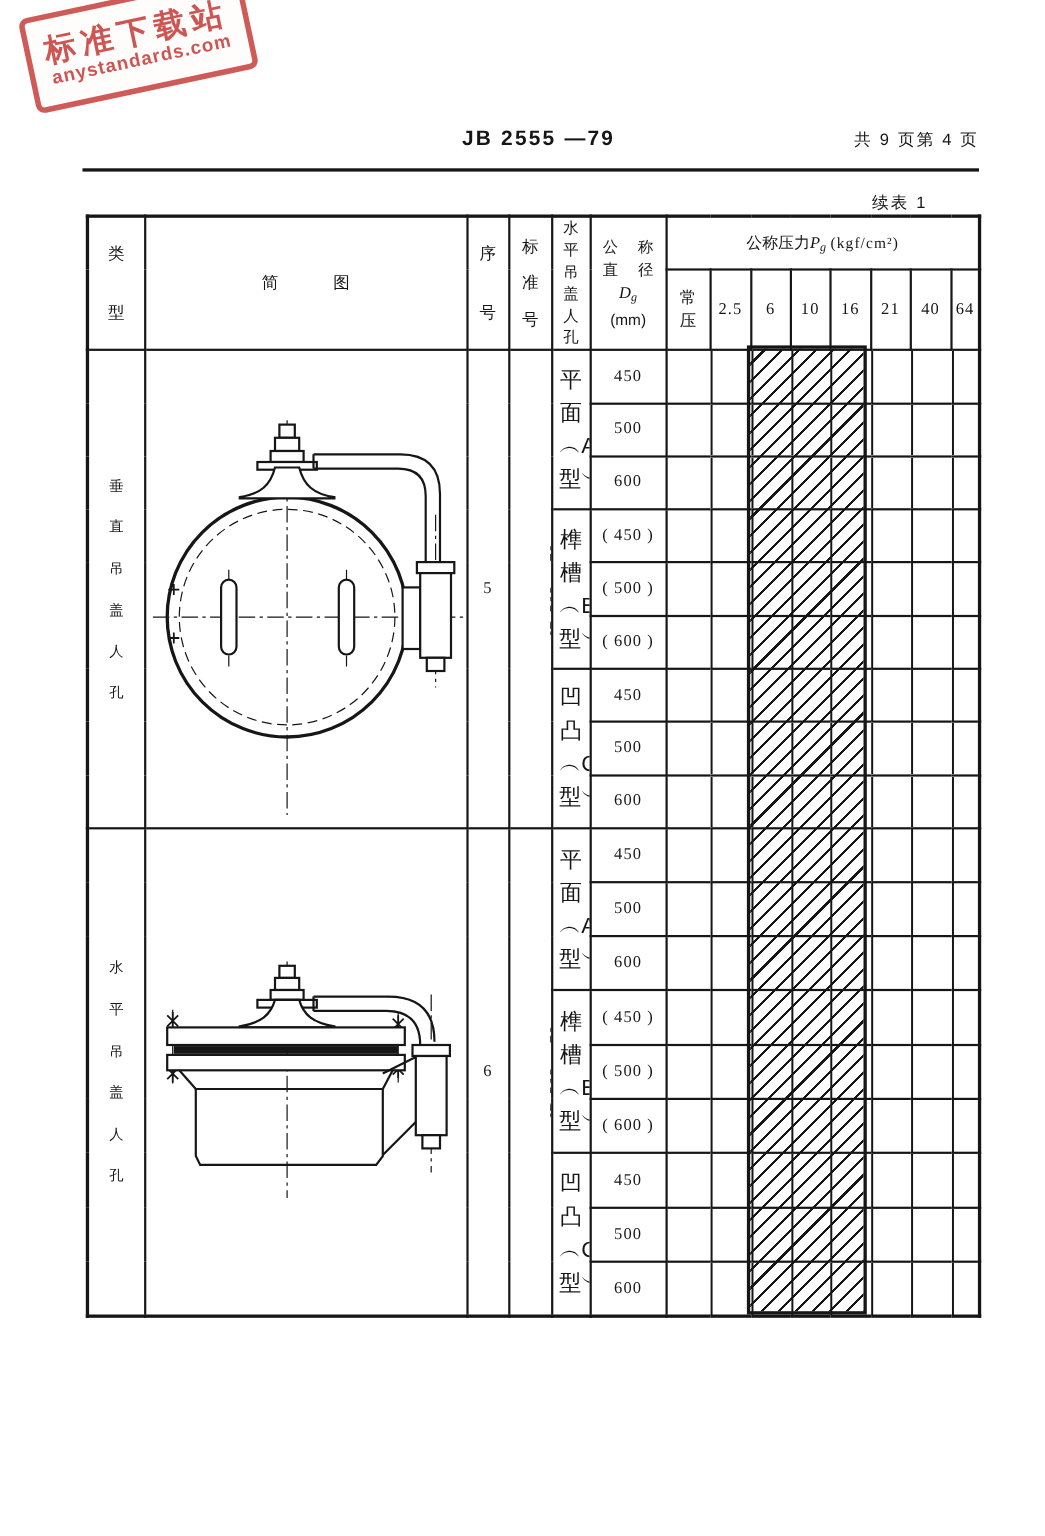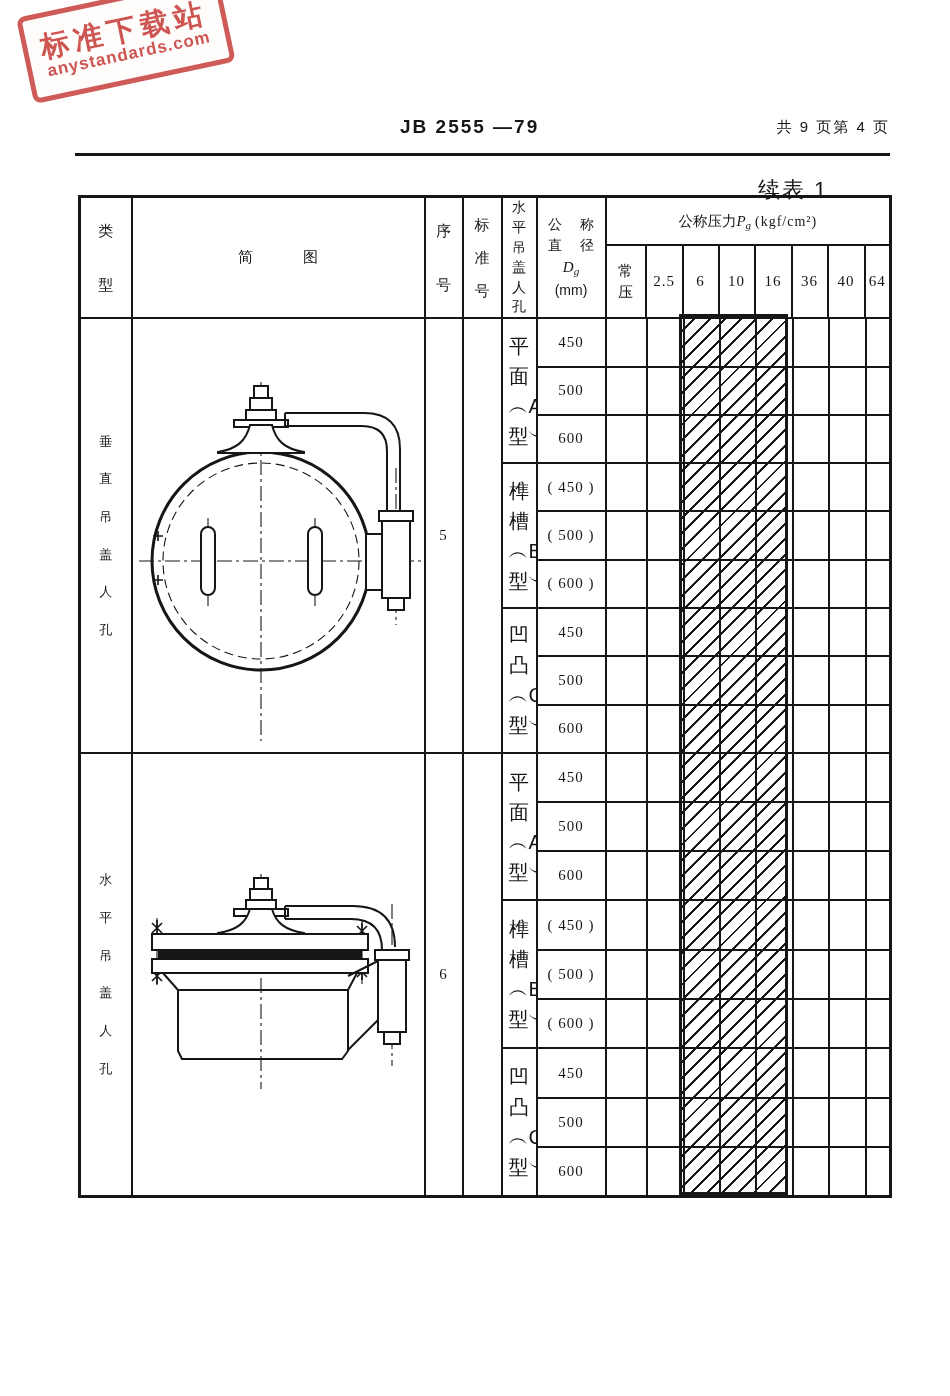--- a/index.html
+++ b/index.html
@@ -7,25 +7,25 @@
         font-family:"Liberation Sans","DejaVu Sans",sans-serif;color:#161616;}
   
   #stamp{position:absolute;left:16px;top:18px;width:196px;height:78px;
          border:5px solid rgba(198,62,58,.85);border-radius:8px;
          transform:rotate(-12deg);transform-origin:left top;
          display:flex;flex-direction:column;align-items:center;justify-content:center;
          color:rgba(198,62,58,.88);background:rgba(255,245,244,.25);}
   #stamp .l1{font-size:29px;font-weight:bold;letter-spacing:5px;line-height:1.05;}
   #stamp .l2{font-size:17px;font-weight:bold;letter-spacing:1px;line-height:1.1;}
   
-  .docnum{position:absolute;left:400px;top:116px;font-size:19px;font-weight:bold;letter-spacing:2px;
+  .docnum{position:absolute;left:420px;top:116px;font-size:19px;font-weight:bold;letter-spacing:2px;
           font-family:"Liberation Sans",sans-serif;}
   .pageinfo{position:absolute;left:690px;top:118px;width:200px;text-align:right;font-size:15px;letter-spacing:2px;}
   .hrule{position:absolute;left:75px;top:153px;width:815px;height:3px;background:#161616;}
-  .caption{position:absolute;left:758px;top:175px;width:120px;text-align:left;font-size:22px;letter-spacing:2px;}
+  .caption{position:absolute;left:758px;top:175px;width:120px;text-align:center;font-size:15px;letter-spacing:2px;}
   
   #twrap{position:absolute;left:78px;top:195px;display:inline-block;}
   table.main{border-collapse:collapse;table-layout:fixed;width:811px;border:3px solid #161616;}
   td,th{border:2px solid #161616;padding:0;text-align:center;vertical-align:middle;
         font-weight:normal;font-size:15px;overflow:hidden;}
   tr.h1{height:48px;} tr.h2{height:72px;} tr.b1{height:48.3px;} tr.b2{height:49.2px;}
   .n{font-family:"Liberation Serif","DejaVu Serif",serif;font-size:15px;letter-spacing:1px;}
   .vtx{width:1.05em;margin:0 auto;word-break:break-all;line-height:1.5;text-align:center;}
   .vh2{line-height:3.6;}        
   .vh3{line-height:2.2;}        
@@ -117,21 +117,21 @@
         </th>
       </tr>
       <tr class="h2">
         <th>
               <div class="vtx vcy">常压</div>
             </th>
         <th class="n">2.5</th>
         <th class="n">6</th>
         <th class="n">10</th>
         <th class="n">16</th>
-        <th class="n">36</th>
+        <th class="n">21</th>
         <th class="n">40</th>
         <th class="n">64</th>
       </tr>
 
       <tr class="b1">
         <td rowspan="9">
               <div class="vtx vtype">垂直吊盖人孔</div>
             </td>
         <td rowspan="9" class="diag">
           <svg width="293" height="431" viewBox="0 0 293 431">

